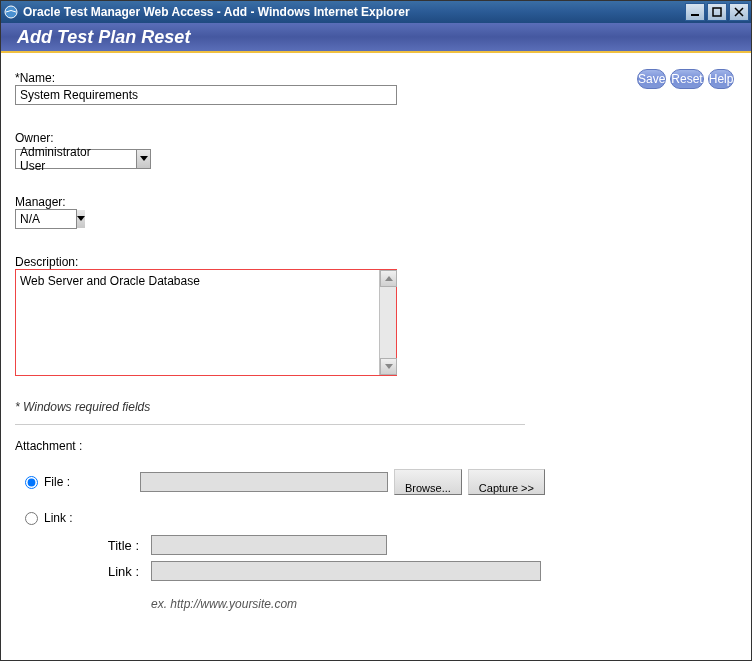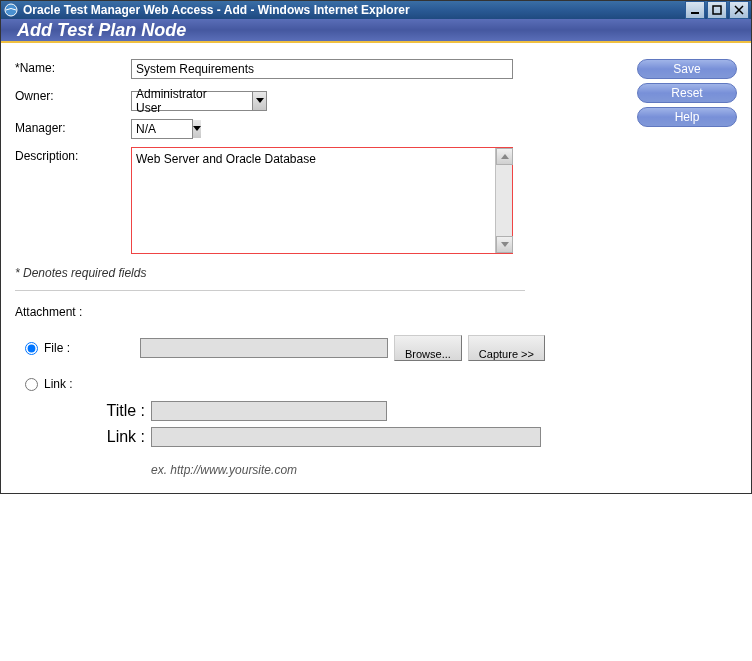--- a/index.html
+++ b/index.html
@@ -1,29 +1,29 @@
 <!DOCTYPE html>
 <html><head>
 <meta charset="utf-8">
 <style>
 * { box-sizing: border-box; margin: 0; padding: 0; }
 body { font-family: Arial, sans-serif; font-size: 12px; background: #fff; }
-.window { width: 752px; height: 494px; border: 1px solid #333; display: flex; flex-direction: column; background: #fff; }
+.window { width: 752px; height: 661px; border: 1px solid #333; display: flex; flex-direction: column; background: #fff; }
 .titlebar { background: linear-gradient(to bottom, #3a6ea5 0%, #2a5a95 50%, #1f4a80 100%); height: 22px; display: flex; align-items: center; padding: 0 2px; color: #fff; font-size: 12px; font-weight: bold; }
 .titlebar-icon { width: 16px; height: 16px; margin-right: 4px; display: flex; align-items: center; justify-content: center; }
 .titlebar-text { flex: 1; }
 .window-buttons { display: flex; gap: 2px; }
 .window-btn { width: 20px; height: 18px; background: linear-gradient(to bottom, #d8e4f0, #a8c0d8); border: 1px solid #2a5a95; display: flex; align-items: center; justify-content: center; font-family: Arial; font-size: 10px; cursor: pointer; }
 .window-btn svg { width: 10px; height: 10px; }
 .header-bar { background: linear-gradient(to bottom, #5a6eb8 0%, #4558a0 50%, #5a6eb8 100%); height: 30px; display: flex; align-items: center; padding: 0 16px; color: #fff; font-size: 18px; font-weight: bold; font-style: italic; border-bottom: 2px solid #f0c040; }
 .content { display: flex; padding: 16px 14px; gap: 20px; flex: 1; }
 .form-area { flex: 1; }
-.button-area { width: 100px; display: flex; flex-direction: column; gap: 4px; }
+.button-area { width: 100px; display: flex; flex-direction: row; gap: 4px; }
 .action-btn { background: linear-gradient(to bottom, #a0b4e8 0%, #7890d8 50%, #8098d8 100%); border: 1px solid #6078c0; border-radius: 10px; height: 20px; color: #fff; font-size: 12px; cursor: pointer; display: flex; align-items: center; justify-content: center; }
-.form-row { display: flex; align-items: flex-start; margin-bottom: 8px; }
+.form-row { display: flex; align-items: flex-start; margin-bottom: 24px; flex-direction: column; }
 .form-label { width: 116px; font-size: 12px; padding-top: 2px; }
 .form-input { flex: 1; }
 .text-input { width: 382px; height: 20px; border: 1px solid #888; padding: 2px 4px; font-size: 12px; font-family: Arial; }
 .select-box { border: 1px solid #888; height: 20px; display: inline-flex; align-items: center; background: #fff; font-size: 12px; gap: 32px; }
 .select-text { padding: 0 4px; }
 .select-arrow { width: 17px; height: 18px; background: linear-gradient(to bottom, #e8e8e8, #c8c8c8); border-left: 1px solid #888; display: flex; align-items: center; justify-content: center; }
 .select-arrow svg { width: 8px; height: 6px; }
 .textarea-box { position: relative; width: 382px; height: 107px; border: 1px solid #ef4444; }
 .textarea-box textarea { width: calc(100% - 17px); height: 100%; border: none; padding: 4px; font-size: 12px; font-family: Arial; resize: none; outline: none; }
 .textarea-scroll { position: absolute; right: 0; top: 0; width: 17px; height: 100%; background: #e8e8e8; border-left: 1px solid #c0c0c0; display: flex; flex-direction: column; justify-content: space-between; }
@@ -32,21 +32,21 @@
 .separator { border: 0; border-top: 1px solid #ccc; margin: 10px 0 14px 0; width: 510px; }
 .attachment-section { }
 .attachment-label { font-size: 12px; margin-bottom: 10px; }
 .radio-row { display: flex; align-items: center; margin-bottom: 8px; font-size: 12px; margin-top: 16px; }
 .radio-input { margin: 0 6px 0 10px; }
 .radio-label { width: 96px; }
 .file-input-box { width: 248px; height: 20px; border: 1px solid #888; background: #e0e0e0; margin-right: 6px; }
 .browse-btn, .capture-btn { height: 22px; border: 1px outset #ccc; background: linear-gradient(to bottom, #f0f0f0, #d8d8d8); font-size: 11px; padding: 12px 10px; cursor: pointer; margin-right: 6px; }
 .title-link-rows { margin-left: 82px; margin-top: 10px; }
 .tl-row { display: flex; align-items: center; margin-bottom: 6px; }
-.tl-label { width: 54px; text-align: right; font-size: 16px; padding-right: 6px; }
+.tl-label { width: 54px; text-align: right; font-size: 13px; padding-right: 12px; }
 .tl-input-title { width: 236px; height: 20px; border: 1px solid #888; background: #e0e0e0; }
 .tl-input-link { width: 390px; height: 20px; border: 1px solid #888; background: #e0e0e0; }
 .example-text { margin-left: 54px; font-style: italic; color: #555; font-size: 12px; margin-top: 16px; }
 </style>
 </head>
 <body>
 
 <div class="window">
   <div class="titlebar">
     <span class="titlebar-icon">
@@ -69,21 +69,21 @@
         </div>
       <div class="window-btn">
           <svg viewBox="0 0 10 10">
             <path d="M1 1 L9 9 M9 1 L1 9" stroke="#000" stroke-width="1.5"></path>
           </svg>
         </div>
     </div>
   </div>
 
   <div class="header-bar">
-    <span>Add Test Plan Node</span>
+    <span>Add Test Plan Reset</span>
   </div>
 
   <div class="content">
     <div class="form-area">
 
       <div class="form-row">
         <div class="form-label">*Name:</div>
         <div class="form-input">
           <input type="text" class="text-input" value="System Requirements" style="">
         </div>
@@ -131,21 +131,21 @@
               <div class="scroll-btn">
                   <svg viewBox="0 0 8 6" width="8" height="6">
                     <path d="M0 0 L8 0 L4 5 Z" fill="#888"></path>
                   </svg>
                 </div>
             </div>
           </div>
         </div>
       </div>
 
-      <div class="required-note">* Denotes required fields</div>
+      <div class="required-note">* Windows required fields</div>
 
       <hr class="separator">
 
       <div class="attachment-section">
         <div class="attachment-label">Attachment :</div>
 
         <div class="radio-row">
           <input type="radio" name="att" class="radio-input" checked="" style="">
           <span class="radio-label">File :</span>
           <input type="text" class="file-input-box" disabled="" style="">

